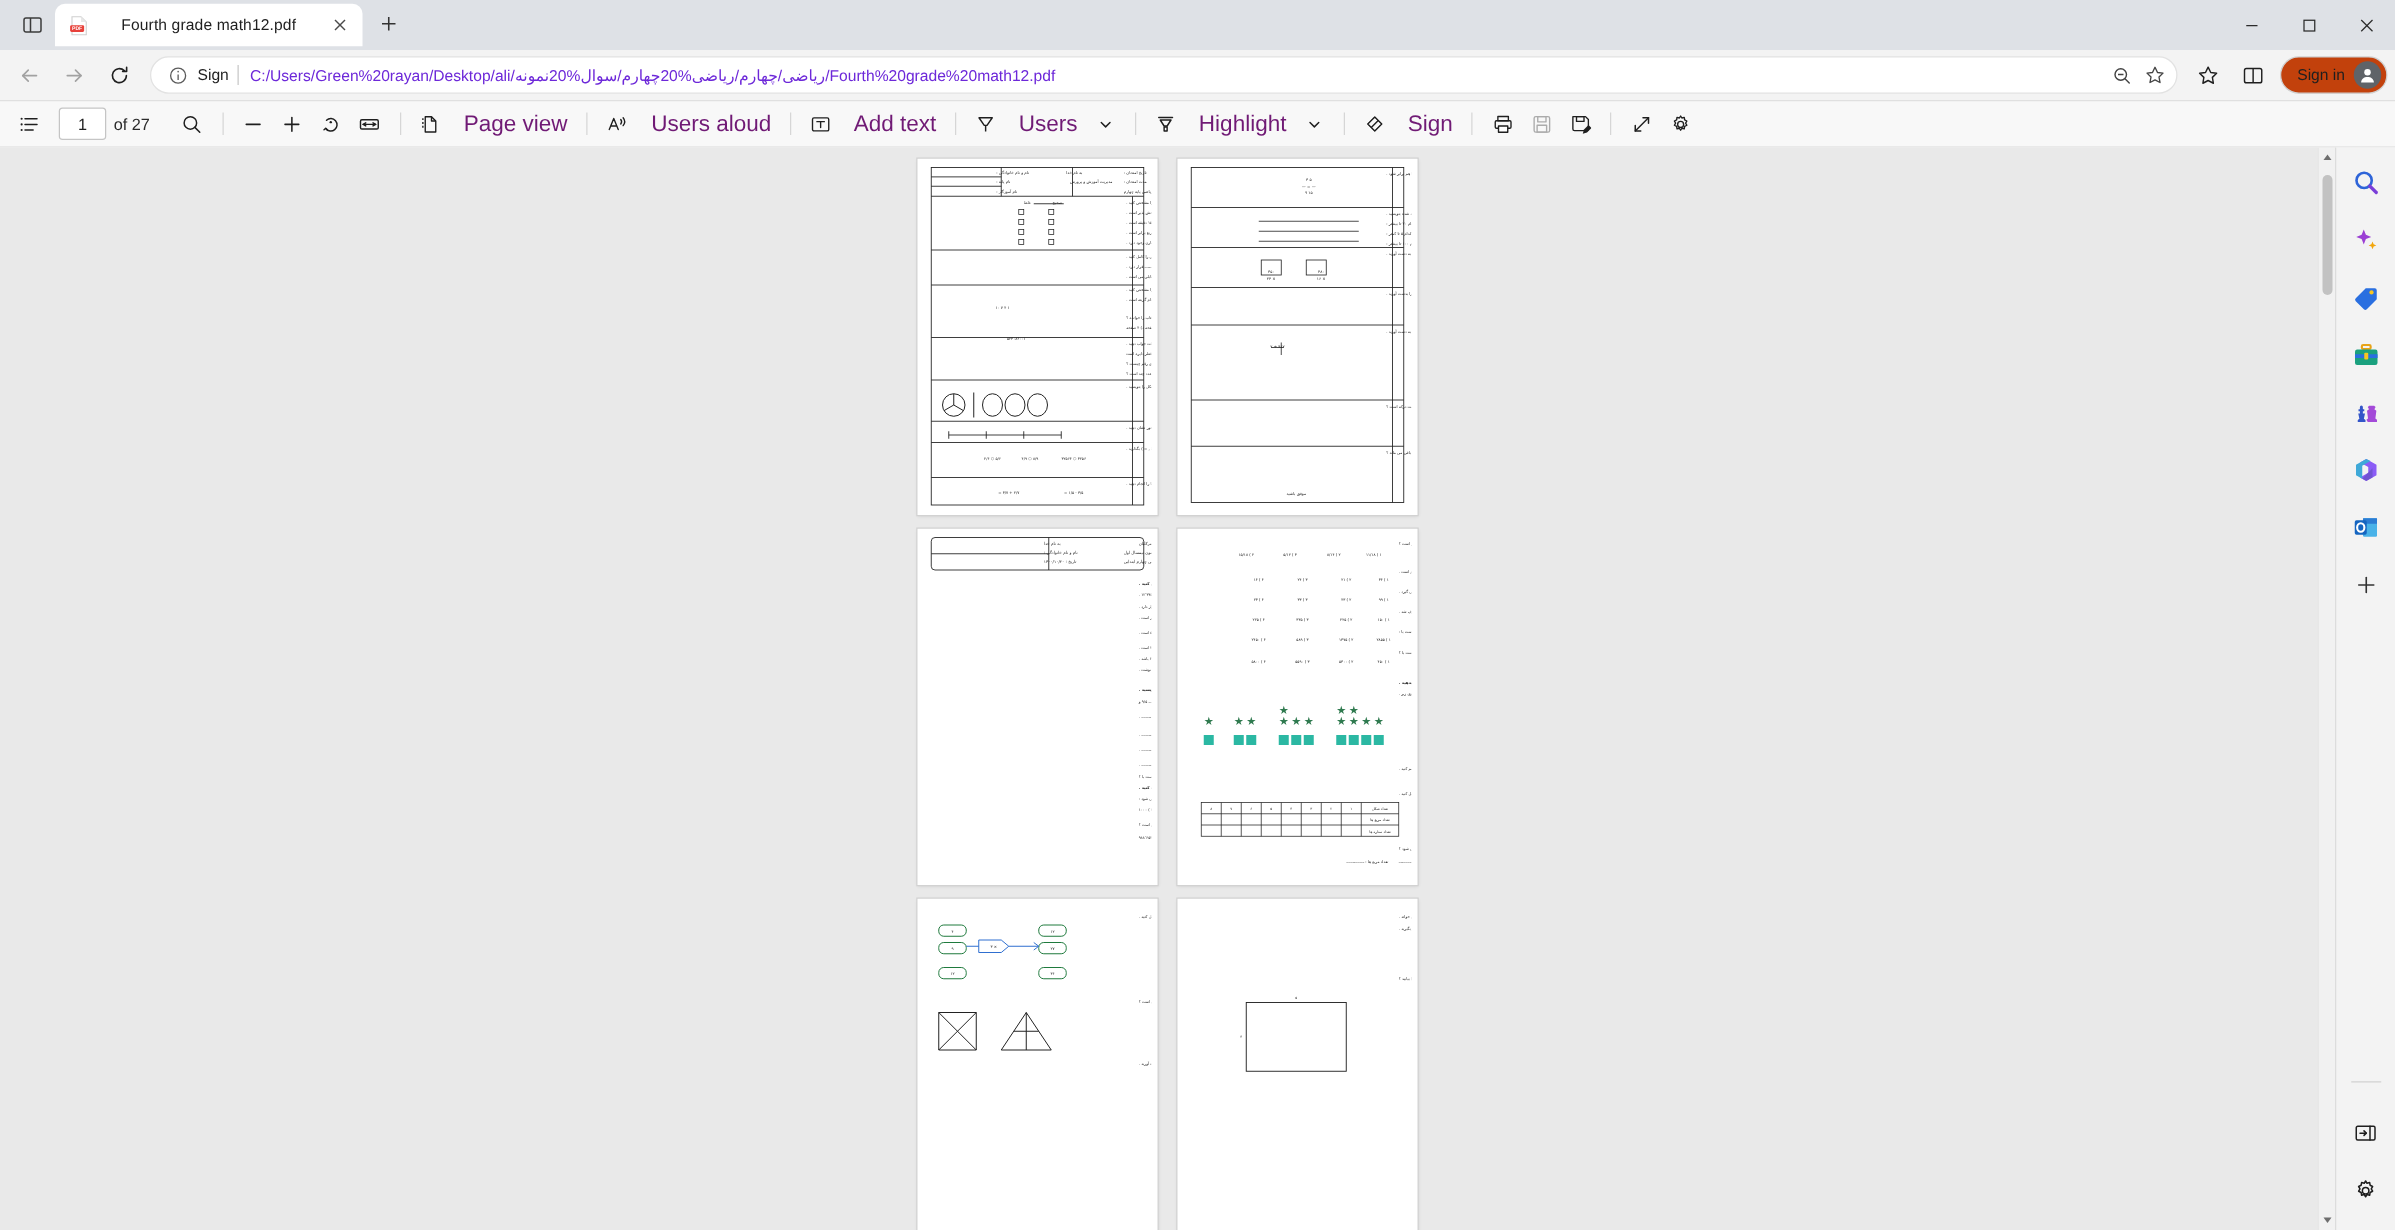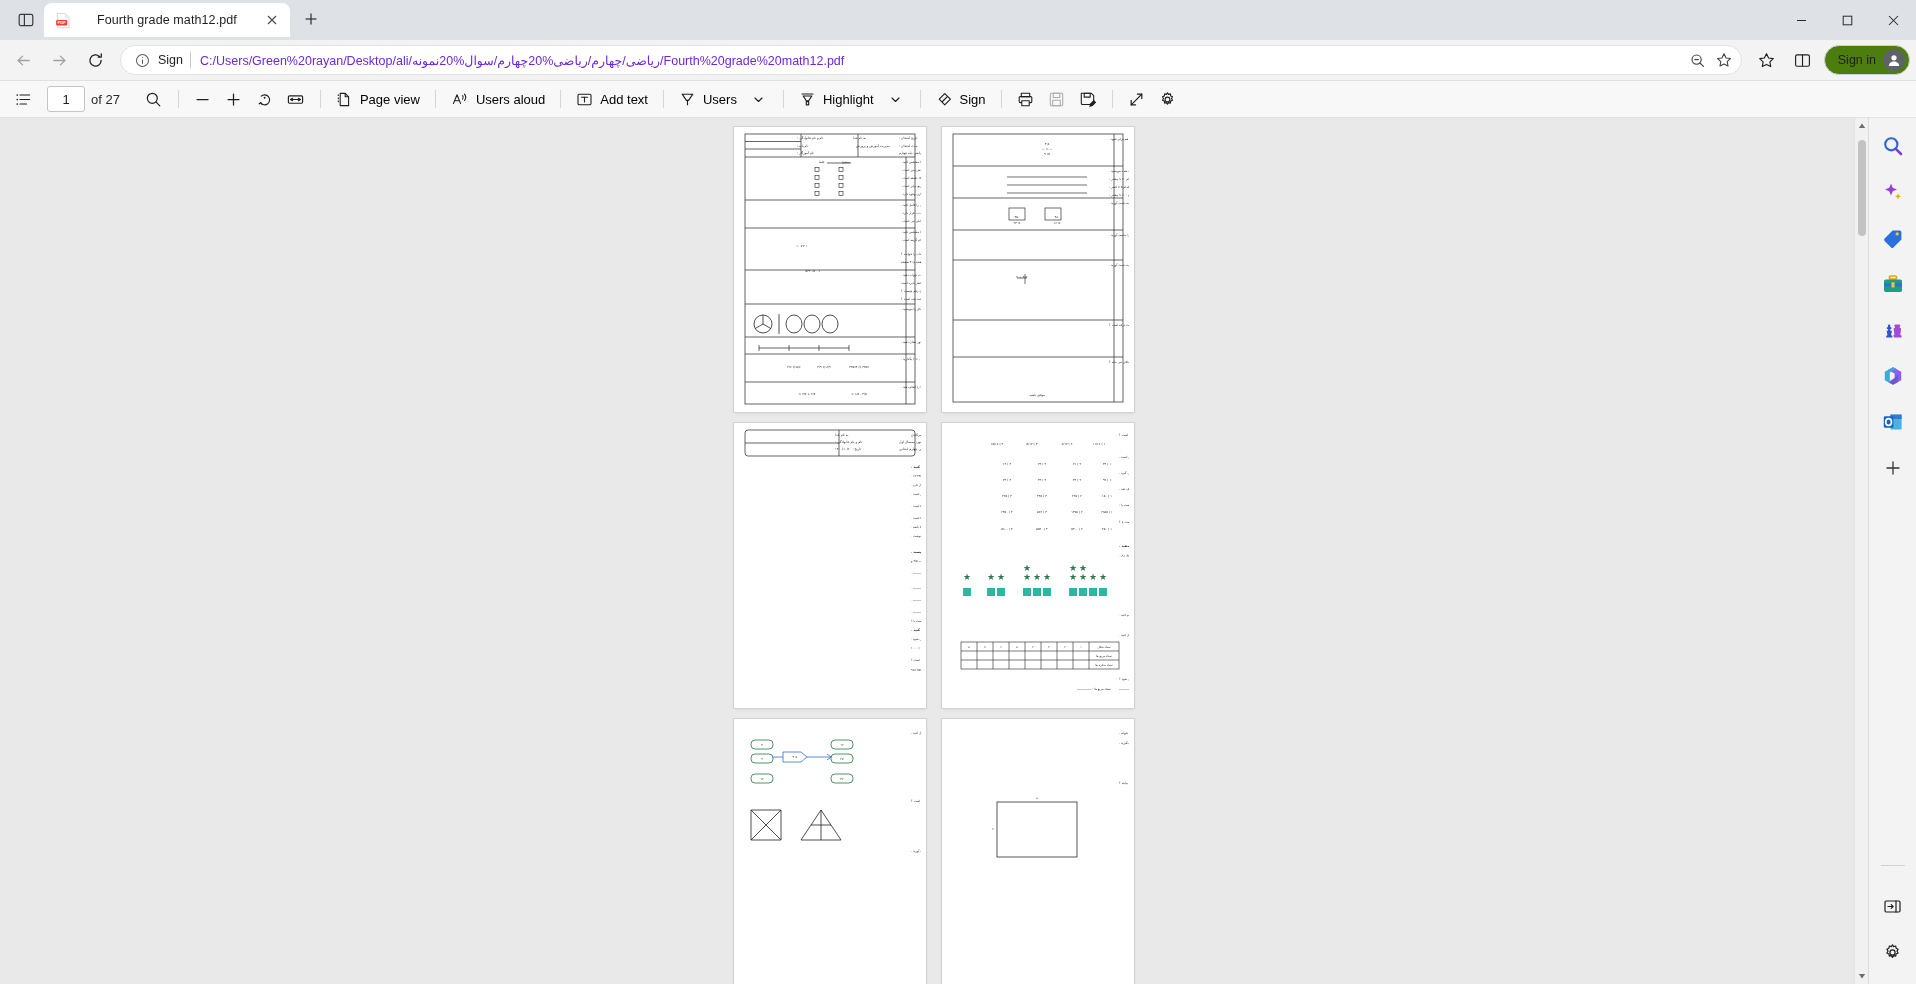--- a/index.html
+++ b/index.html
@@ -80,40 +80,40 @@
   .omni-url {
     flex: 1; font-size: 12.5px; color: #6d28d9; padding-left: 9px;
     white-space: nowrap; overflow: hidden; text-overflow: clip;
     direction: ltr; unicode-bidi: plaintext; min-width: 0;
   }
   .omni-btn {
     width: 26px; height: 26px; border-radius: 13px; flex: 0 0 26px;
     display: flex; align-items: center; justify-content: center; cursor: pointer;
   }
   .signin {
-    height: 30px; border: 1px solid #d0d0d0; border-radius: 15px; background: #4d7c0f;
+    height: 30px; border: 1px solid #d0d0d0; border-radius: 15px; background: #c2410c;
     display: flex; align-items: center; gap: 7px; padding: 0 4px 1px 13px;
     cursor: pointer; margin-left: 2px;
   }
   .signin-label { font-size: 12.5px; color: #1f1f1f; white-space: nowrap; }
   .avatar {
     width: 22px; height: 22px; border-radius: 50%; background: #5f6368;
     display: flex; align-items: center; justify-content: center; flex: 0 0 22px;
   }
 
   
   .pdfbar {
     height: 38px; flex: 0 0 38px; background: #f8f8f8;
     border-top: 1px solid #e0e0e0; border-bottom: 1px solid #e3e3e3;
     display: flex; align-items: center; padding: 0 8px; gap: 1px;
   }
   .tb-btn {
     height: 30px; min-width: 30px; border-radius: 4px; padding: 0 6px;
-    display: flex; align-items: center; justify-content: center; gap: 7px;
-    cursor: pointer; color: #000000; font-size: 13px; white-space: nowrap;
+    display: flex; align-items: center; justify-content: center; gap: 18px;
+    cursor: pointer; color: #701a75; font-size: 18px; white-space: nowrap;
   }
   .tb-btn.dis { opacity: .35; cursor: default; }
   .pagebox {
     width: 38px; height: 26px; border: 1px solid #c5c5c5; border-radius: 3px;
     background: #fff; display: flex; align-items: center; justify-content: center;
     font-size: 13px; color: #1f1f1f; margin: 0 5px 0 8px; cursor: text;
   }
   .pagecount { font-size: 13px; color: #2b2b2b; margin-right: 18px; white-space: nowrap; }
   .tb-sep { width: 1px; height: 18px; background: #d6d6d6; margin: 0 8px; flex: 0 0 1px; }
   .tb-caret { width: 16px; display:flex; align-items:center; justify-content:center; }

